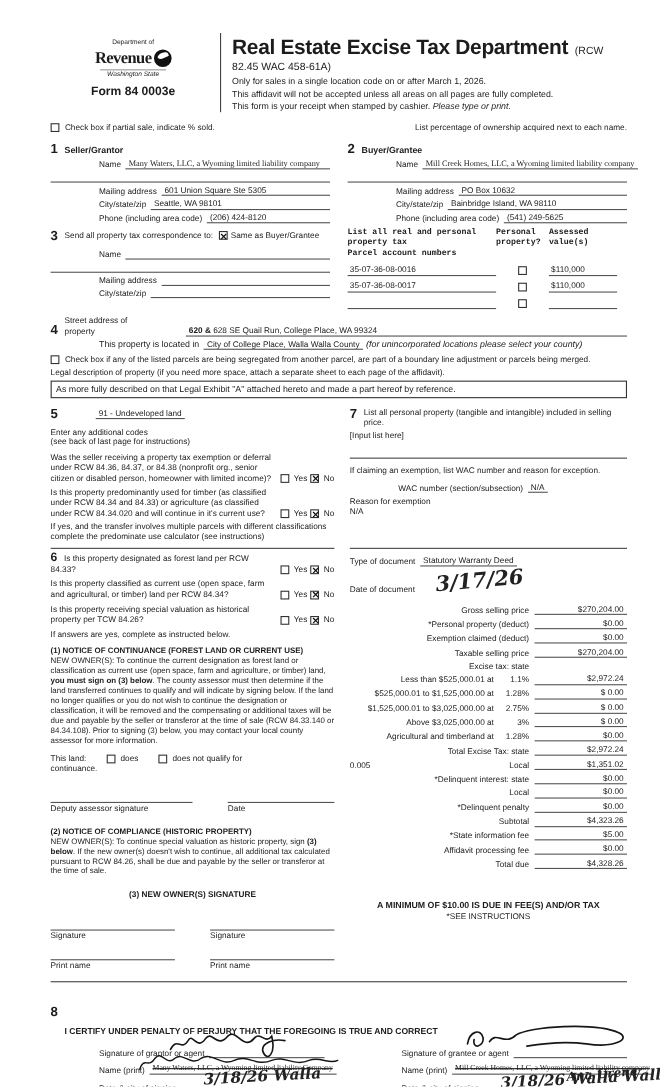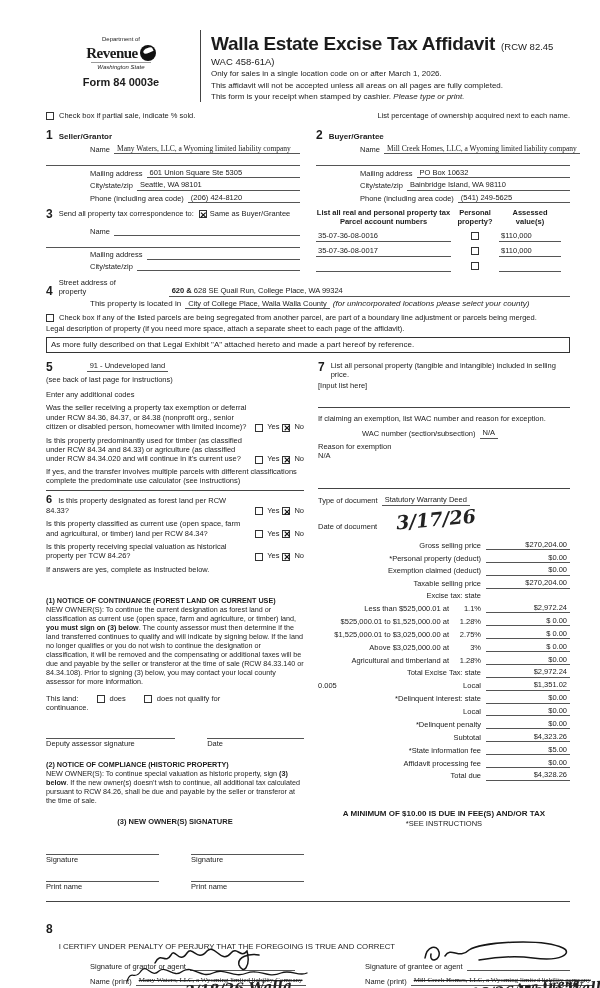--- a/index.html
+++ b/index.html
@@ -48,42 +48,42 @@
   .chkrow{display:flex;justify-content:space-between;margin-top:9px;font-size:7.5px;align-items:center;}
   .chkleft{display:flex;align-items:center;gap:5px;}
   
   .twocol{display:flex;gap:16px;margin-top:8px;}
   .col{flex:1;min-width:0;}
   .sechead{display:flex;align-items:flex-start;margin-bottom:2px;}
   .sechead .t{font-weight:bold;font-size:8px;padding-top:3px;}
   .blankline{border-bottom:1px solid #555;height:9px;margin-top:3px;}
   
   .ptable{font-size:7.5px;}
-  .phead{display:flex;font-weight:bold;text-align:center;}
+  .phead{display:flex;font-weight:bold;font-family:Liberation Mono, monospace;}
   .pc1{width:135px;}
   .pc2{width:48px;}
   .pc3{width:62px;}
   .prow{display:flex;align-items:flex-end;margin-top:4px;}
   .prow .pc1{text-align:left;border-bottom:1px solid #555;padding:0 2px;height:11px;}
   .prow .pc2{text-align:center;}
   .prow .pc3{border-bottom:1px solid #555;padding:0 2px;height:11px;text-align:left;}
   
   .sec4{margin-top:6px;}
   .addr-row{display:flex;align-items:flex-end;}
   .addr-lbl{width:110px;}
   .legalbox{border:1px solid #333;padding:2px 4px;font-size:8px;margin-top:3px;}
   
   .main{display:flex;gap:14px;margin-top:8px;align-items:flex-start;}
   .lcol{width:258px;flex:none;}
   .rcol{flex:1;min-width:0;}
   .q{display:flex;margin-top:4px;}
   .qt{flex:1;padding-right:6px;}
   .yn{white-space:nowrap;display:flex;gap:3px;align-items:flex-end;font-size:7.5px;}
   .yn .cb{margin-right:1px;}
-  .notice{margin-top:22px;font-size:7.2px;}
+  .notice{margin-top:6px;font-size:7.2px;}
   .notice .nt{font-weight:bold;}
   .landrow{display:flex;gap:18px;margin-top:8px;align-items:center;}
   .sigpair{display:flex;gap:32px;margin-top:14px;}
   .sigcell{flex:1;}
   .sigcell .u{display:block;height:10px;}
   
   .inputlist{margin-top:2px;}
   .rhr{border-top:1px solid #444;margin:10px 0 6px;}
   .docrow{display:flex;align-items:flex-end;margin-top:4px;}
   
@@ -91,21 +91,21 @@
   .taxrow{display:flex;align-items:flex-end;margin-top:2.5px;}
   .taxpre{width:56px;text-align:left;}
   .taxlabel{flex:1;text-align:right;padding-right:5px;white-space:nowrap;}
   .taxrate{width:32px;text-align:right;padding-right:5px;flex:none;}
   .taxval{width:84px;flex:none;border-bottom:1px solid #555;text-align:right;padding:0 3px;white-space:nowrap;}
   .taxval.noline{border-bottom:none;}
   .mindue{text-align:center;font-weight:bold;font-size:8px;margin-top:28px;}
   
   .sec8{border-top:1px solid #444;margin-top:10px;padding-top:4px;}
   .s8head{display:flex;align-items:center;}
-  .s8head .t{font-weight:normal;font-size:7.8px;margin-top:36px;}
+  .s8head .t{font-weight:bold;font-size:7.8px;margin-top:36px;}
   .s8cols{display:flex;gap:26px;margin-top:3px;}
   .s8col{flex:1;position:relative;min-width:0;}
   .strike{text-decoration:line-through;text-decoration-thickness:1px;}
   .sigsvg{position:absolute;pointer-events:none;}
   .hwline{position:absolute;white-space:nowrap;}
   
   .perjury{font-size:6.2px;margin-top:10px;padding-left:14px;}
   .perjury .pl{font-weight:bold;}
   .tty{font-size:6.2px;margin-top:6px;padding-left:30px;}
 </style>
@@ -120,21 +120,21 @@
       <div class="revlogo">
         <span class="revword">Revenue</span>
         <span class="swirl"></span>
       </div>
       <div><span class="wast">Washington State</span></div>
       <div class="formno">Form 84 0003e</div>
     </div>
     <div class="hdiv"></div>
     <div class="titleblock">
       <div>
-        <span class="title1">Walla Estate Excise Tax Affidavit</span>
+        <span class="title1">Real Estate Excise Tax Department</span>
         <span class="titleref">(RCW 82.45 WAC 458-61A)</span>
       </div>
       <div class="sub">Only for sales in a single location code on or after March 1, 2026.</div>
       <div class="sub">This affidavit will not be accepted unless all areas on all pages are fully completed.</div>
       <div class="sub"><span>This form is your receipt when stamped by cashier. </span><span class="i">Please type or print.</span></div>
     </div>
   </div>
 
   <div class="chkrow">
     <span class="chkleft">
@@ -267,22 +267,22 @@
     <div class="legalbox">As more fully described on that Legal Exhibit "A" attached hereto and made a part hereof by reference.</div>
   </div>
 
   <div class="main">
 
     <div class="lcol">
       <div class="sechead" style="align-items:center;">
         <span class="secnum">5</span>
         <span class="u val" style="margin-left:28px;">91 - Undeveloped land</span>
       </div>
+      <div style="margin-top:6px;">Enter any additional codes</div>
       <div>(see back of last page for instructions)</div>
-      <div style="margin-top:6px;">Enter any additional codes</div>
 
       <div class="q">
         <span class="qt">Was the seller receiving a property tax exemption or deferral under RCW 84.36, 84.37, or 84.38 (nonprofit org., senior citizen or disabled person, homeowner with limited income)?</span>
         <span class="yn">
             <span class="cb"></span>
             <span>Yes</span>
             <span class="cb x"></span>
             <span>No</span>
           </span>
       </div>

